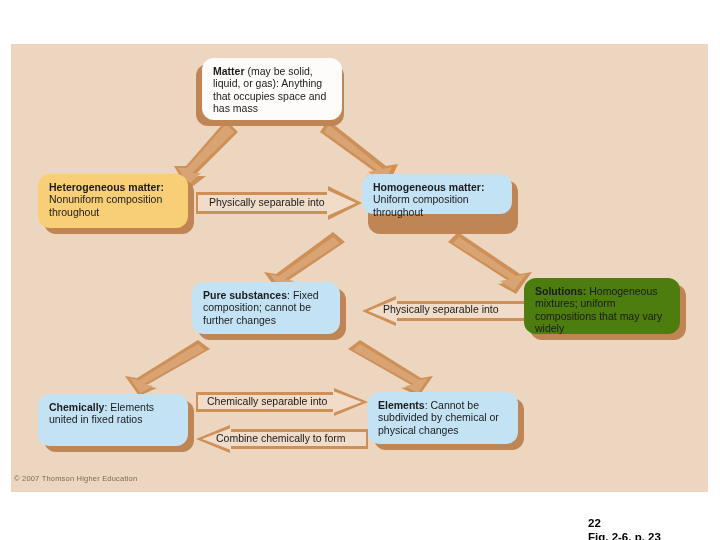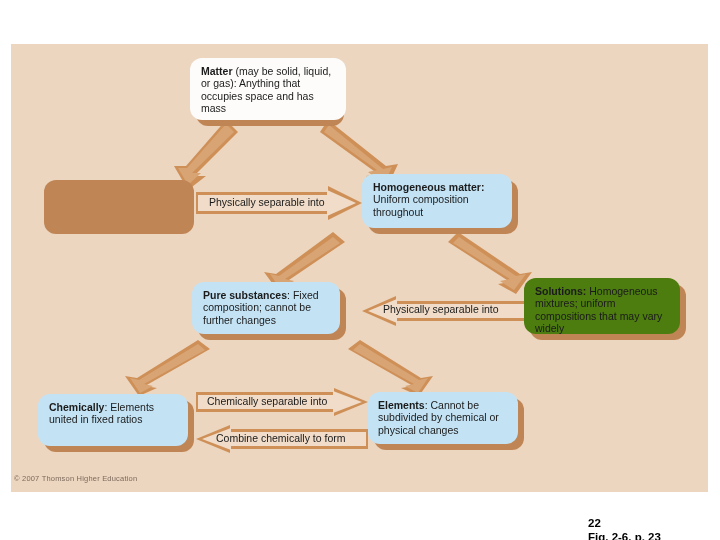--- a/index.html
+++ b/index.html
@@ -108,28 +108,31 @@
 
   <div class="arrowwrap" style="left:196px;top:425px;">
     <svg width="172" height="28" viewBox="0 0 172 28">
       <polygon points="172,4 34,4 34,0 0,14 34,28 34,24 172,24" fill="#cf9058"></polygon>
       <polygon points="170,7 35,7 35,3 6,14 35,25 35,21 170,21" fill="#f0dcc8"></polygon>
     </svg>
   </div>
   <div class="arrowlabel" style="left:216px;top:432px;">Combine chemically to form</div>
 
   <div class="shadow" style="left:196px;top:64px;width:148px;height:62px;"></div>
-  <div class="node white" style="left:190px;top:58px;width:156px;height:62px;">
+  <div class="node white" style="left:202px;top:58px;width:140px;height:62px;">
     <span class="lbl">Matter</span><span class="txt"> (may be solid, liquid, or gas): Anything that occupies space and has mass</span>
   </div>
 
   <div class="shadow" style="left:44px;top:180px;width:150px;height:54px;"></div>
+  <div class="node yellow" style="left:38px;top:174px;width:150px;height:54px;">
+    <span class="lbl">Heterogeneous matter:</span><span class="txt"> Nonuniform composition throughout</span>
+  </div>
 
   <div class="shadow" style="left:368px;top:180px;width:150px;height:54px;"></div>
-  <div class="node blue" style="left:362px;top:174px;width:150px;height:54px;">
+  <div class="node blue" style="left:362px;top:174px;width:150px;height:40px;">
     <span class="lbl">Homogeneous matter:</span><span class="txt"> Uniform composition throughout</span>
   </div>
 
   <div class="shadow" style="left:198px;top:288px;width:148px;height:52px;"></div>
   <div class="node blue" style="left:192px;top:282px;width:148px;height:52px;">
     <span class="lbl">Pure substances</span><span class="txt">: Fixed composition; cannot be further changes</span>
   </div>
 
   <div class="shadow" style="left:530px;top:284px;width:156px;height:56px;"></div>
   <div class="node pink" style="left:524px;top:278px;width:156px;height:56px;">

